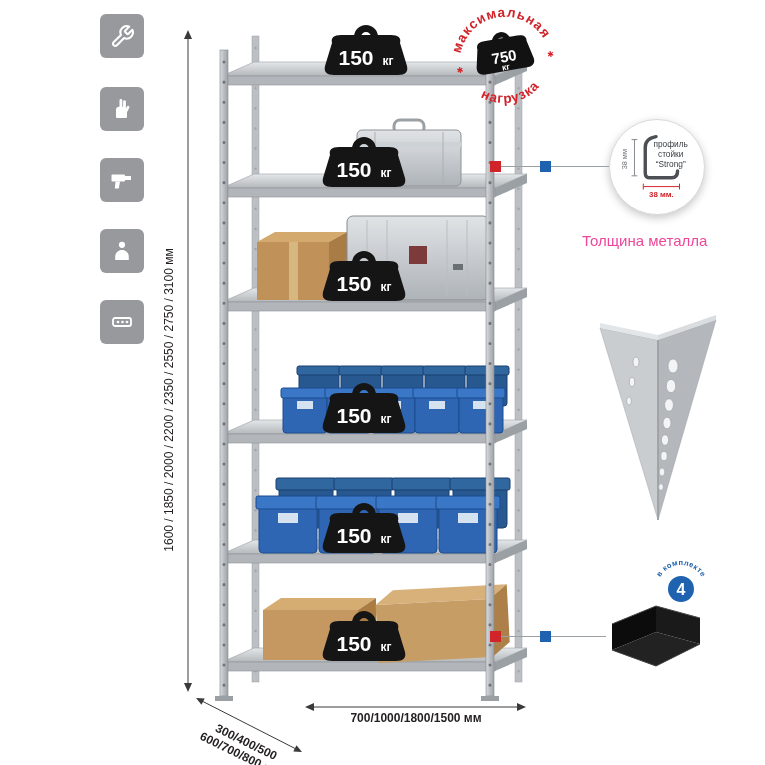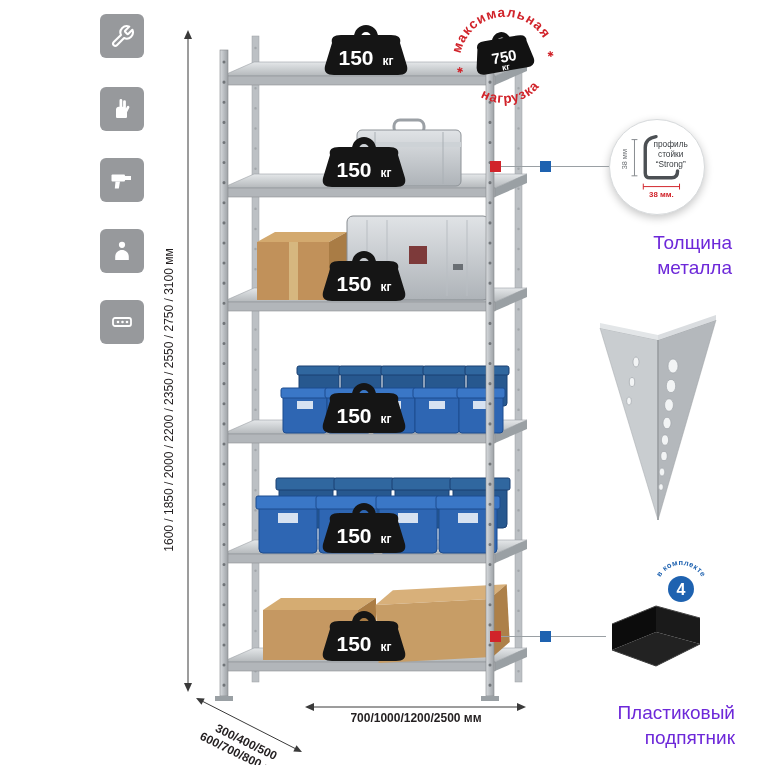--- a/index.html
+++ b/index.html
@@ -7,21 +7,21 @@
   body{font-family:"Liberation Sans",sans-serif;color:#231f20}
   #app{position:relative;width:765px;height:765px;background:#fff;overflow:hidden}
   .tile{position:absolute;left:100px;width:44px;height:44px;border-radius:6px;background:#97999c;
         display:flex;align-items:center;justify-content:center}
   .badge{position:absolute;width:112px;height:56px;z-index:3}
   .badge svg{position:absolute;inset:0}
   .badge-text{position:absolute;left:0;right:0;top:11px;bottom:0;display:flex;align-items:center;
         justify-content:center;gap:9px;color:#fff;font-weight:bold}
   .badge-val{font-size:21px;line-height:1}
   .badge-unit{font-size:12px;margin-top:7px}
-  .caption{position:absolute;text-align:right;font-size:19px;line-height:1.3;color:#6d28d9;z-index:2}
+  .caption{position:absolute;text-align:left;font-size:15px;line-height:1.3;color:#ec4899;z-index:2}
   .dim{position:absolute;font-size:12px;color:#231f20;text-align:center;line-height:1.15;z-index:2}
   #stamp{position:absolute;left:448px;top:5px;width:114px;height:114px;transform:rotate(-10deg);z-index:5}
   #profile-circle{position:absolute;left:609px;top:119px;width:96px;height:96px;border-radius:50%;
         background:#fff;border:1px solid #d7dadc;box-shadow:0 3px 8px rgba(0,0,0,.22);z-index:2}
   .layer{position:absolute;z-index:1}
   #annot{position:absolute;left:0;top:0;z-index:4;pointer-events:none}
 </style>
 </head>
 <body>
 
@@ -344,26 +344,22 @@
     <defs>
         <path id="ftArc" d="M9.3,36.8 A24,24 0 1 1 56.7,36.8"></path>
       </defs>
     <text font-size="7.5" font-weight="bold" fill="#1e62b0" letter-spacing="0.5" text-anchor="middle">
       <textPath href="#ftArc" startOffset="50%">в комплекте</textPath>
     </text>
     <circle cx="33" cy="33" r="13" fill="#1e62b0"></circle>
     <text x="33" y="38.5" font-size="16" font-weight="bold" fill="#fff" text-anchor="middle">4</text>
   </svg>
 
-  <div class="caption" style="left:585px;top:701px;width:150px">
-    <div>Пластиковый</div>
-    <div>подпятник</div>
-  </div>
-
-  <div class="dim" style="left:306px;top:712px;width:220px;font-weight:bold">700/1000/1200/2500 мм</div>
+
+  <div class="dim" style="left:306px;top:712px;width:220px;font-weight:bold">700/1000/1800/1500 мм</div>
   <div class="dim" style="left:186px;top:706px;width:140px;transform:rotate(26deg);transform-origin:left top;font-weight:bold">
     <div>300/400/500</div>
     <div>600/700/800 мм</div>
   </div>
 
   <svg id="annot" width="765" height="765" viewBox="0 0 765 765">
 
     <line x1="188" y1="34" x2="188" y2="688" stroke="#3a3a3a"></line>
     <polygon points="188,30 184,39 192,39" fill="#3a3a3a"></polygon>
     <polygon points="188,692 184,683 192,683" fill="#3a3a3a"></polygon>

